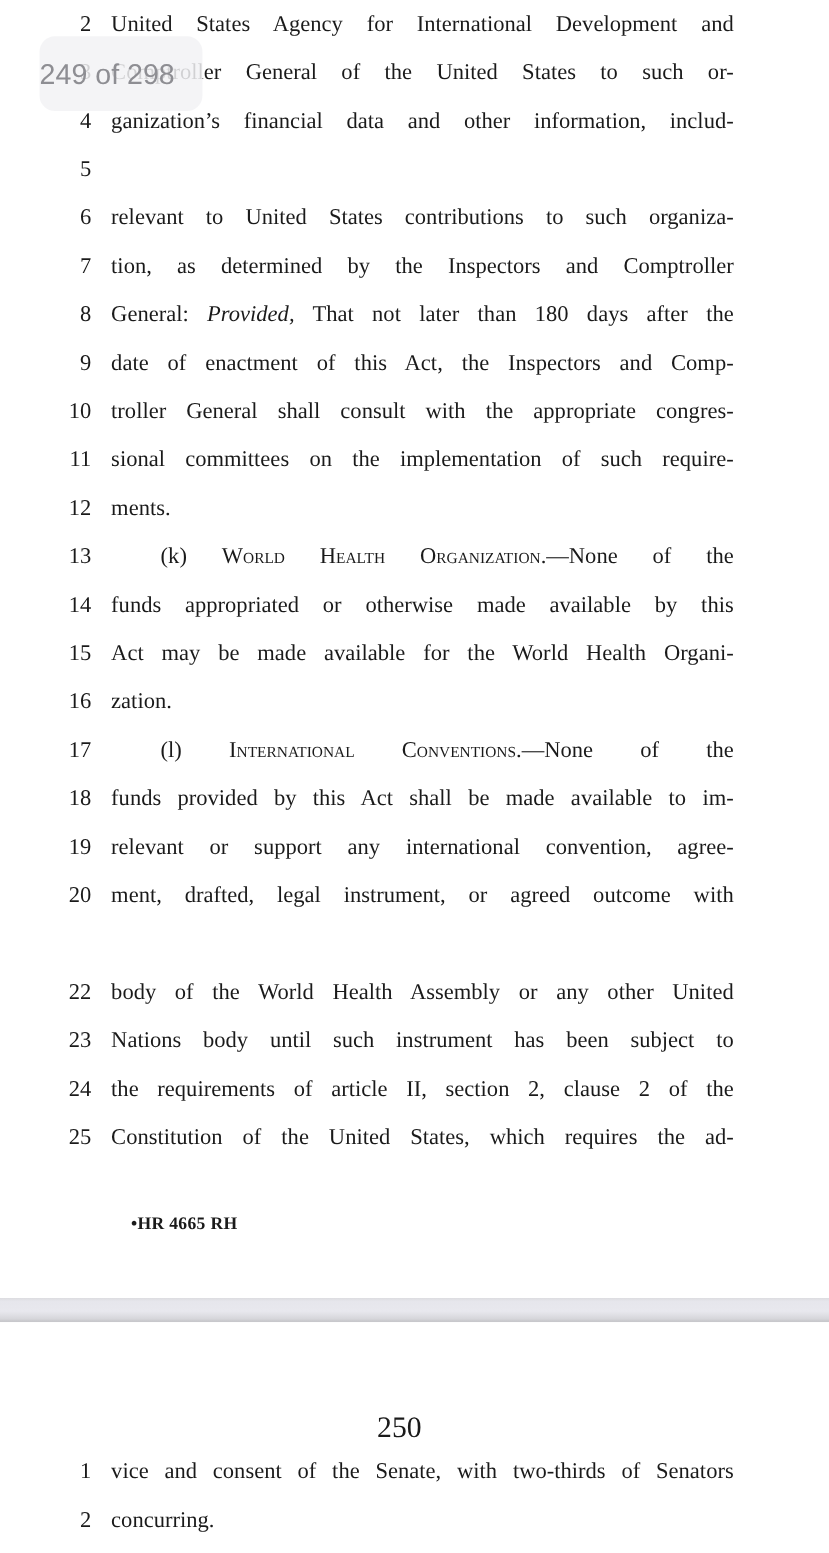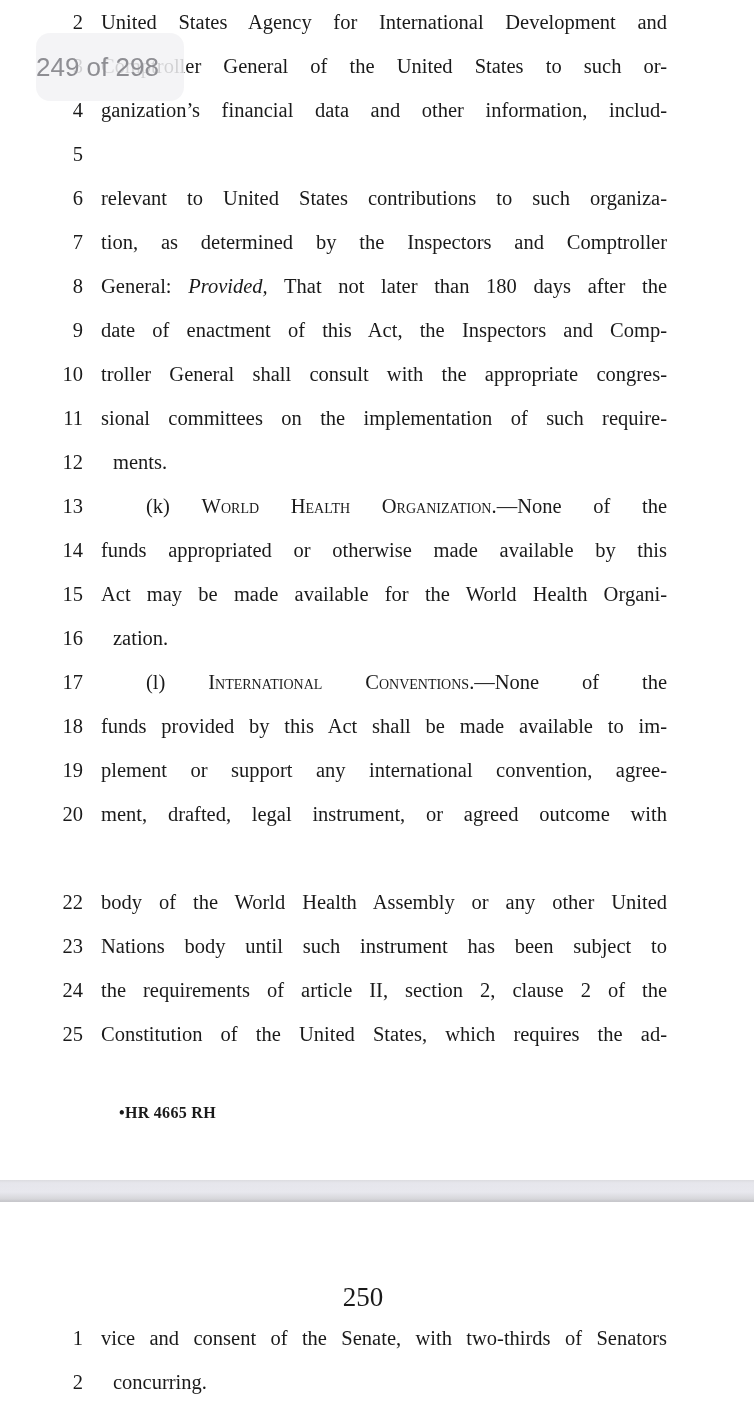--- a/index.html
+++ b/index.html
@@ -41,21 +41,20 @@
     }
     .txt {
       position: absolute;
       left: 101px;
       width: 566px;
       text-align: justify;
       text-align-last: justify;
     }
     .txt.last {
       text-align-last: left;
-      margin-left: 12px;
     }
     .txt.indent {
       left: 146px;
       width: 521px;
     }
     .sc {
       font-variant: small-caps;
     }
     .it { font-style: italic; }
 
@@ -174,21 +173,21 @@
   <div class="line" style="top:667px">
     <span class="ln">17</span>
     <span class="txt indent"><span>(l)</span> <span class="sc">International Conventions.</span><span>—None of the</span></span>
   </div>
   <div class="line" style="top:711px">
     <span class="ln">18</span>
     <span class="txt">funds provided by this Act shall be made available to im-</span>
   </div>
   <div class="line" style="top:755px">
     <span class="ln">19</span>
-    <span class="txt">plement or support any international convention, agree-</span>
+    <span class="txt">relevant or support any international convention, agree-</span>
   </div>
   <div class="line" style="top:799px">
     <span class="ln">20</span>
     <span class="txt">ment, drafted, legal instrument, or agreed outcome with</span>
   </div>
   <div class="line" style="top:887px">
     <span class="ln">22</span>
     <span class="txt">body of the World Health Assembly or any other United</span>
   </div>
   <div class="line" style="top:931px">

